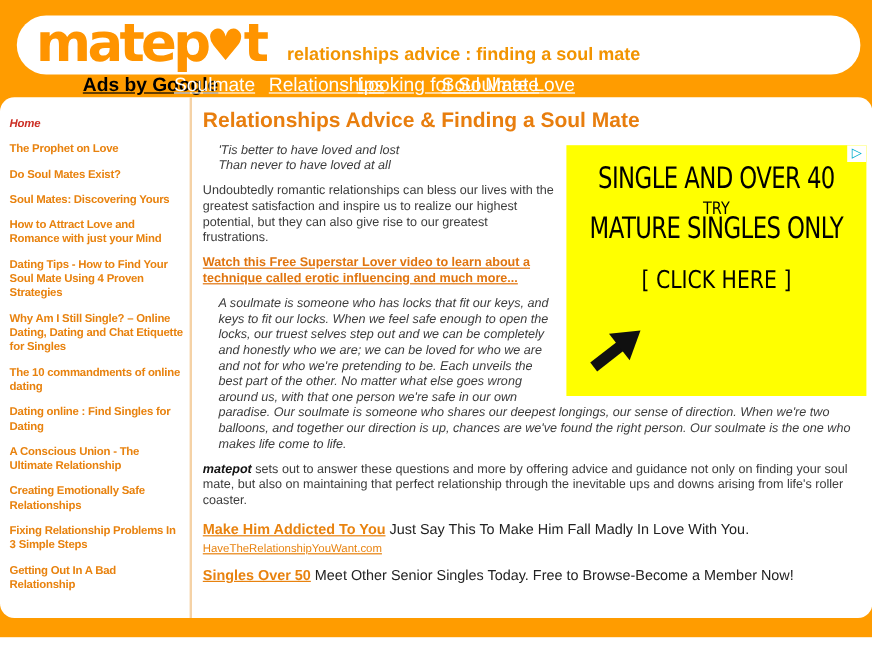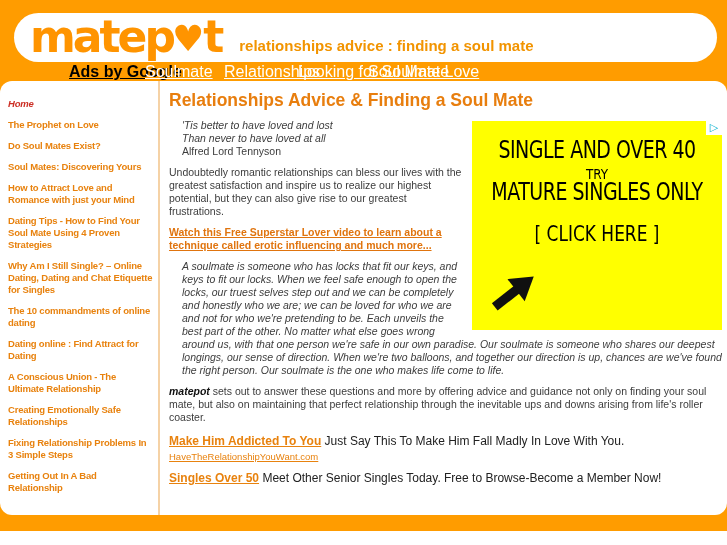--- a/index.html
+++ b/index.html
@@ -109,21 +109,21 @@
 
       <div class="sidebar">
         <div class="side-item home">Home</div>
         <div class="side-item">The Prophet on Love</div>
         <div class="side-item">Do Soul Mates Exist?</div>
         <div class="side-item">Soul Mates: Discovering Yours</div>
         <div class="side-item">How to Attract Love and Romance with just your Mind</div>
         <div class="side-item">Dating Tips - How to Find Your Soul Mate Using 4 Proven Strategies</div>
         <div class="side-item">Why Am I Still Single? – Online Dating, Dating and Chat Etiquette for Singles</div>
         <div class="side-item">The 10 commandments of online dating</div>
-        <div class="side-item">Dating online : Find Attract for Dating</div>
+        <div class="side-item">Dating online : Find Singles for Dating</div>
         <div class="side-item">A Conscious Union - The Ultimate Relationship</div>
         <div class="side-item">Creating Emotionally Safe Relationships</div>
         <div class="side-item">Fixing Relationship Problems In 3 Simple Steps</div>
         <div class="side-item">Getting Out In A Bad Relationship</div>
       </div>
 
       <div class="content">
         <h1>Relationships Advice &amp; Finding a Soul Mate</h1>
 
         <div class="banner">
@@ -138,21 +138,20 @@
                 <rect x="5" y="27" width="30" height="10" fill="#101010"></rect>
                 <polygon points="34,17 34,47 58,32" fill="#101010"></polygon>
               </g>
             </svg>
           </div>
         </div>
 
         <div class="quote">
           <div class="qline">'Tis better to have loved and lost</div>
           <div class="qline">Than never to have loved at all</div>
-          <div>Alfred Lord Tennyson</div>
         </div>
 
         <p>Undoubtedly romantic relationships can bless our lives with the greatest satisfaction and inspire us to realize our highest potential, but they can also give rise to our greatest frustrations.</p>
 
         <p><span class="video-link">Watch this Free Superstar Lover video to learn about a technique called erotic influencing and much more...</span></p>
 
 
         <div class="bquote">A soulmate is someone who has locks that fit our keys, and keys to fit our locks. When we feel safe enough to open the locks, our truest selves step out and we can be completely and honestly who we are; we can be loved for who we are and not for who we're pretending to be. Each unveils the best part of the other. No matter what else goes wrong around us, with that one person we're safe in our own paradise. Our soulmate is someone who shares our deepest longings, our sense of direction. When we're two balloons, and together our direction is up, chances are we've found the right person. Our soulmate is the one who makes life come to life.</div>
 
 

